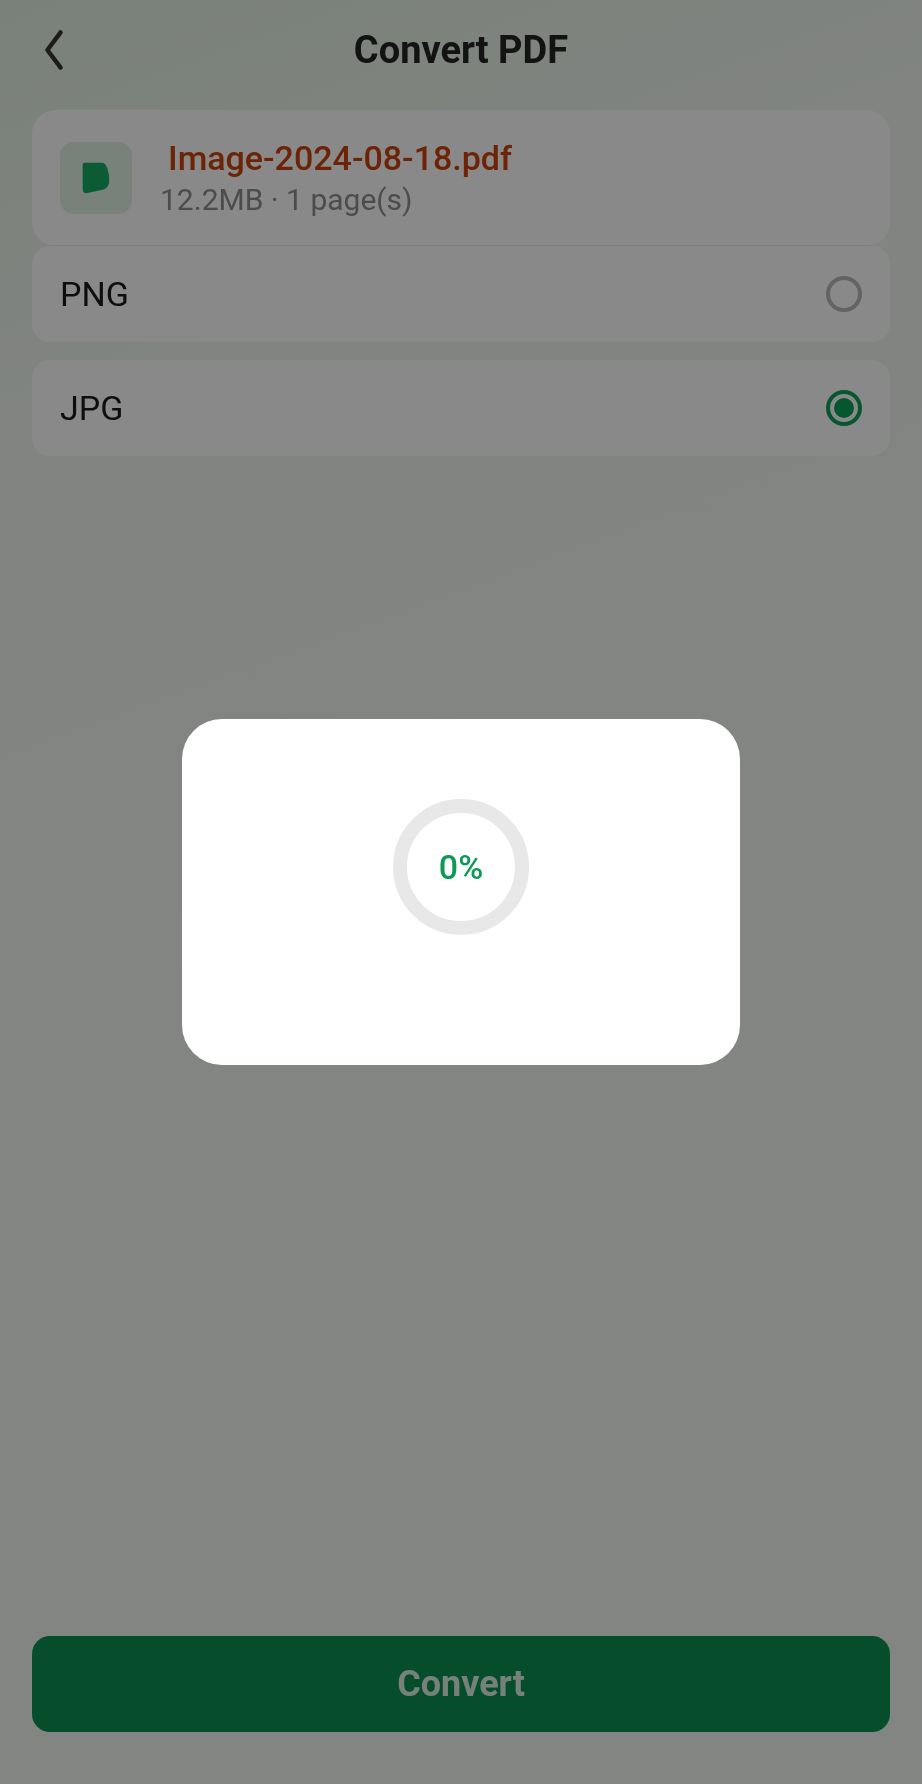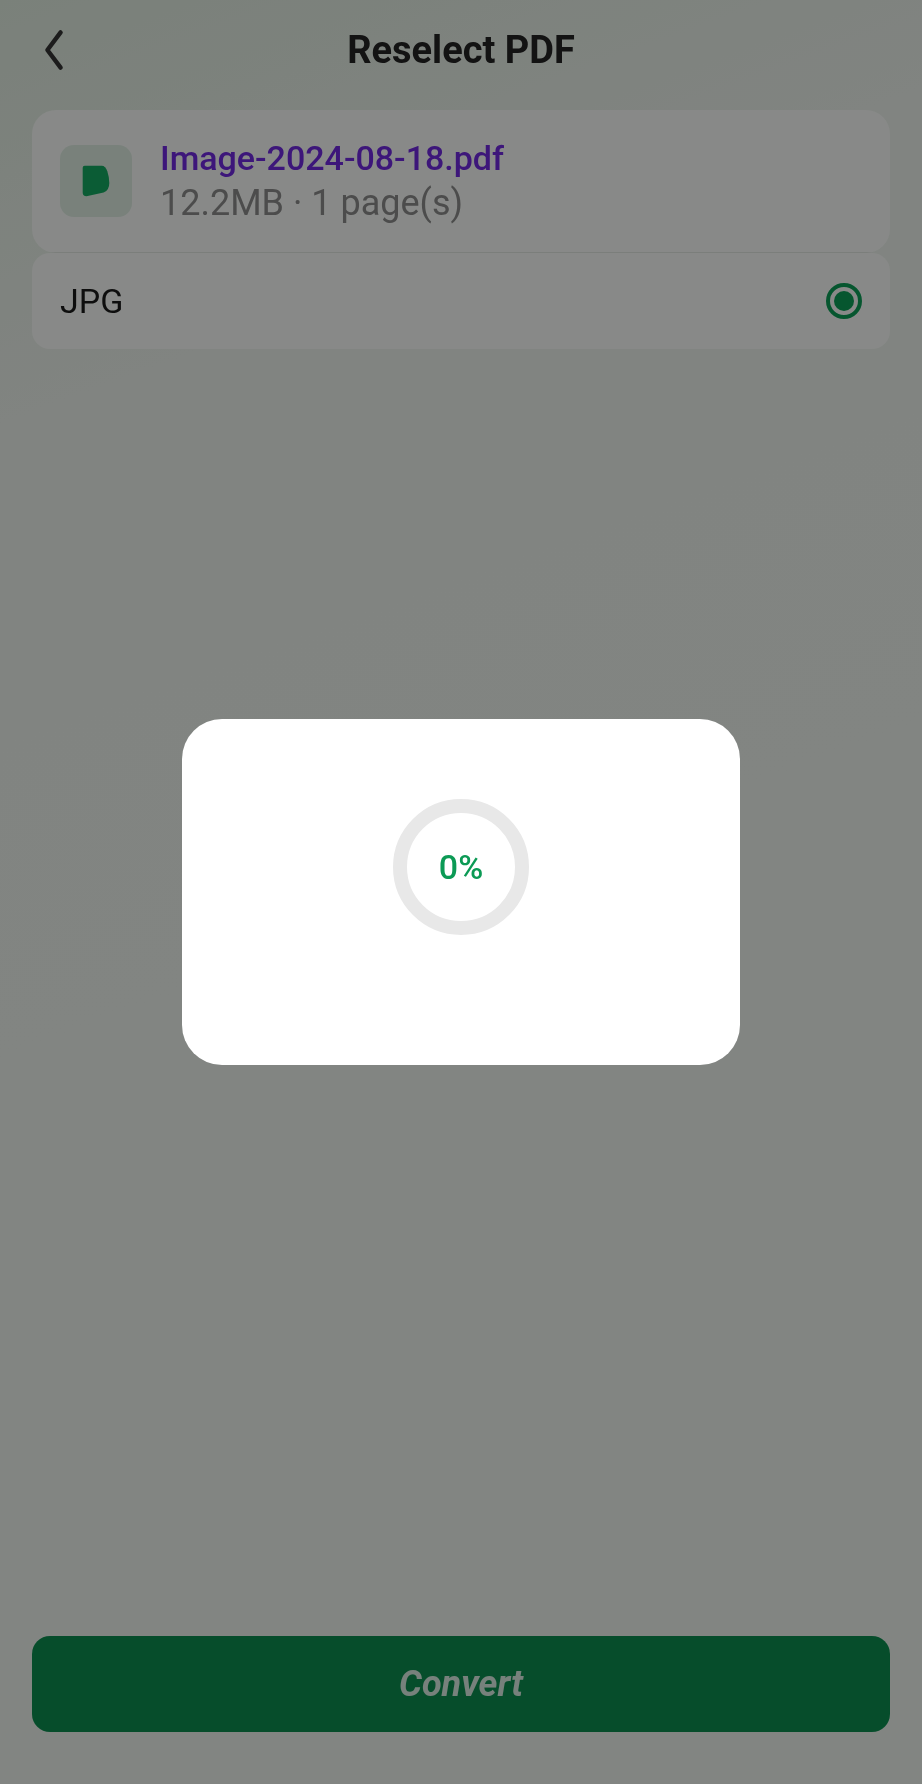--- a/index.html
+++ b/index.html
@@ -79,24 +79,25 @@
       height: 38px;
     }
     .file-meta {
       display: flex;
       flex-direction: column;
       gap: 4px;
     }
     .file-name {
       font-size: 34px;
       font-weight: 500;
-      color: #6d28d9;
+      color: #c2410c;
+      margin-left: 8px;
     }
     .file-sub {
-      font-size: 36px;
+      font-size: 30px;
       color: #888;
     }
     .reselect {
       text-align: center;
       padding: 26px 0;
       font-size: 32px;
       font-weight: 700;
       color: #0c8a4e;
       cursor: pointer;
     }
@@ -149,21 +150,20 @@
       height: 96px;
       background: #0c8a4e;
       border-radius: 18px;
       display: flex;
       align-items: center;
       justify-content: center;
       font-size: 36px;
       font-weight: 700;
       color: #d5e6dd;
       cursor: pointer;
-      font-style: italic;
     }
     .overlay {
       position: absolute;
       top: 0;
       left: 0;
       right: 0;
       bottom: 0;
       background: rgba(0,0,0,0.44);
       display: flex;
       align-items: center;
@@ -203,38 +203,42 @@
 <body>
 
 <div class="screen">
 
   <div class="header">
     <div class="back-btn">
       <svg viewBox="0 0 24 40">
         <path d="M18 4 L6 20 L18 36" stroke="#333" stroke-width="4" fill="none" stroke-linecap="round" stroke-linejoin="round"></path>
       </svg>
     </div>
-    <div class="page-title">Reselect PDF</div>
+    <div class="page-title">Convert PDF</div>
   </div>
 
   <div class="file-card">
     <div class="file-top">
       <div class="file-icon">
         <svg viewBox="0 0 40 40">
           <path d="M6 6 Q6 4 8 4 L26 4 Q30 4 32 10 Q34 16 34 22 Q34 30 28 32 L10 36 Q6 36 6 32 Z" fill="#15a55f"></path>
         </svg>
       </div>
       <div class="file-meta">
         <div class="file-name">Image-2024-08-18.pdf</div>
         <div class="file-sub">12.2MB · 1 page(s)</div>
       </div>
     </div>
   </div>
 
 
+  <div class="option">
+    <span class="option-label">PNG</span>
+    <span class="radio"></span>
+  </div>
 
   <div class="option">
     <span class="option-label">JPG</span>
     <span class="radio checked"></span>
   </div>
 
   <div class="convert-btn">Convert</div>
 
   <div class="overlay">
     <div class="modal">

